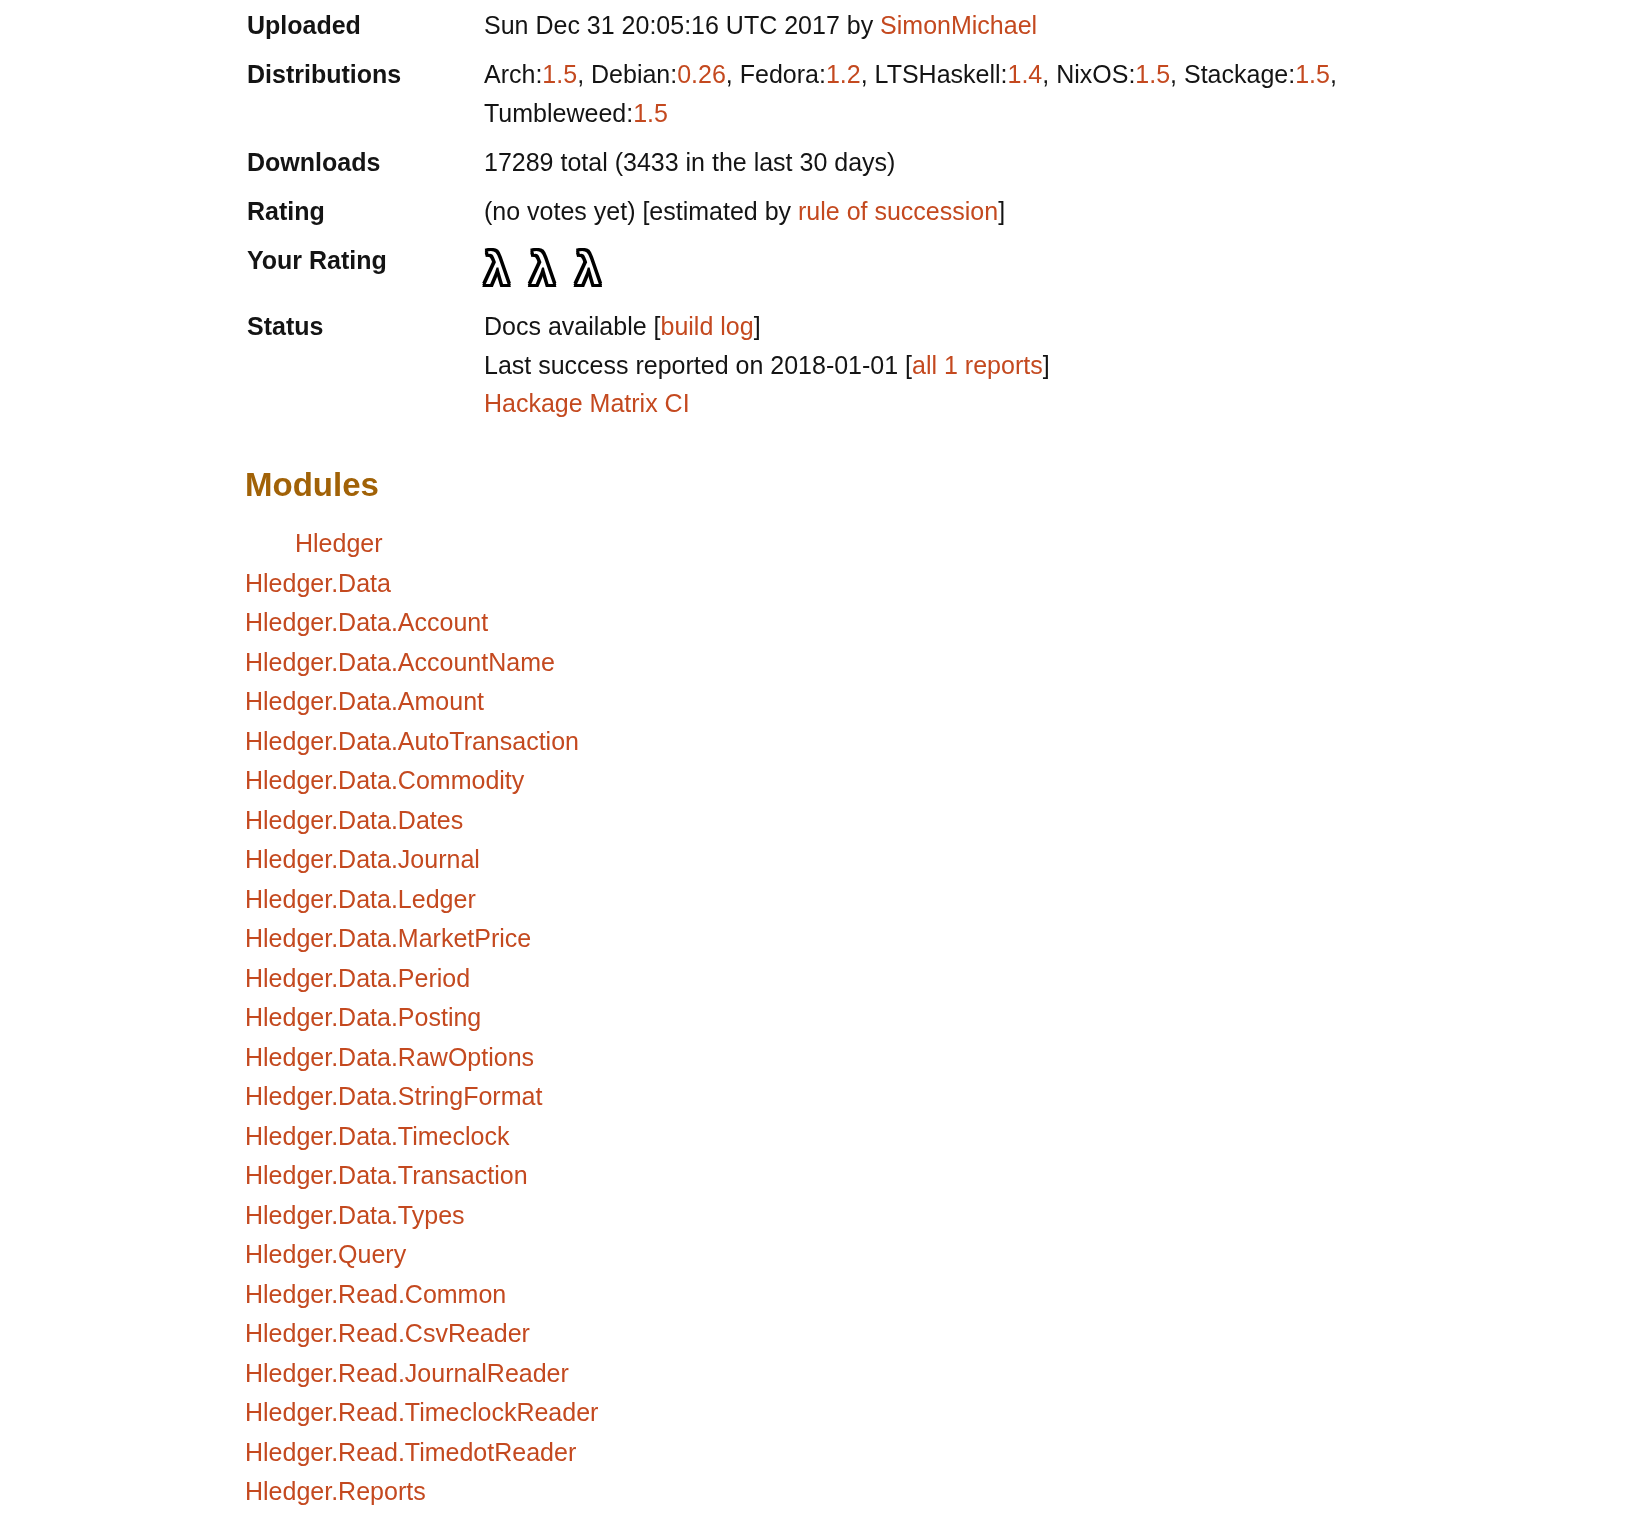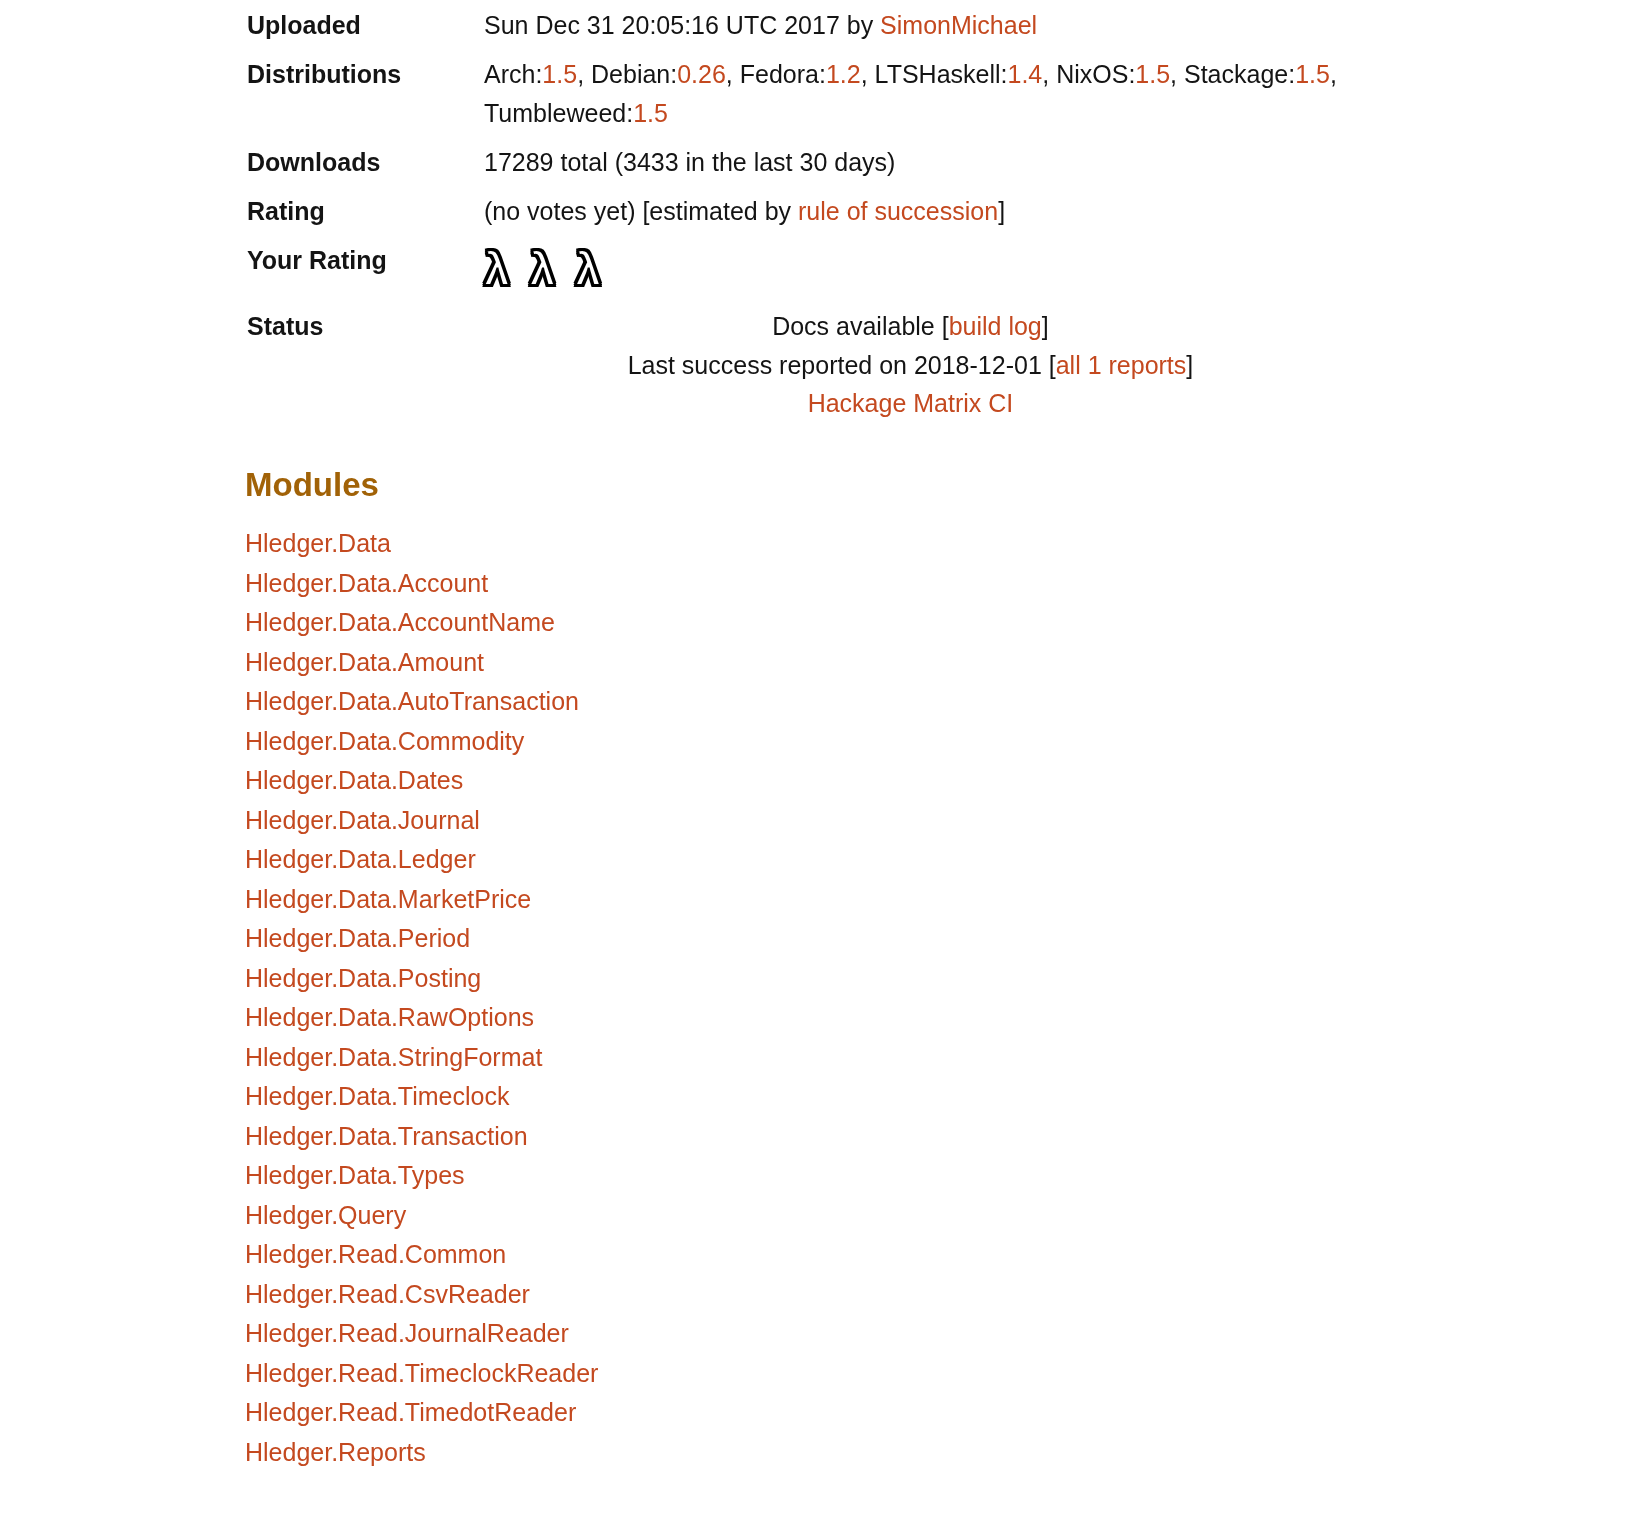--- a/index.html
+++ b/index.html
@@ -47,21 +47,21 @@
     color: #ffffff;
     margin-right: 20px;
     cursor: pointer;
     -webkit-text-stroke: 2px #000;
     text-shadow:
       -2px -2px 0 #000, 2px -2px 0 #000,
       -2px  2px 0 #000, 2px  2px 0 #000,
       -2px  0   0 #000, 2px  0   0 #000,
        0   -2px 0 #000, 0    2px 0 #000;
   }
-  .status-line { line-height: 38.7px; text-align: center; }
+  .status-line { line-height: 38.7px; }
   
   h2.modules-heading {
     font-size: 33px;
     line-height: 42px;
     font-weight: 700;
     color: #a16207;
     margin: 36px 0 0 0;
   }
   ul.module-list {
     list-style: none;
@@ -99,30 +99,31 @@
     <td><span>(no votes yet) [estimated by </span><a class="link">rule of succession</a><span>]</span></td>
   </tr>
   <tr>
     <th>Your Rating</th>
     <td class="stars-cell"><span class="lam">λ</span><span class="lam">λ</span><span class="lam">λ</span></td>
   </tr>
   <tr>
     <th>Status</th>
     <td>
       <div class="status-line"><span>Docs available [</span><a class="link">build log</a><span>]</span></div>
-      <div class="status-line"><span>Last success reported on 2018-12-01 [</span><a class="link">all 1 reports</a><span>]</span></div>
+      <div class="status-line"><span>Last success reported on 2018-01-01 [</span><a class="link">all 1 reports</a><span>]</span></div>
       <div class="status-line"><a class="link">Hackage Matrix CI</a></div>
     </td>
   </tr>
 </tbody>
   </table>
 
 <h2 class="modules-heading">Modules</h2>
 
 <ul class="module-list">
+  <li class="lvl1"><a class="link">Hledger</a></li>
   <li class="lvl2"><a class="link">Hledger.Data</a></li>
   <li class="lvl3"><a class="link">Hledger.Data.Account</a></li>
   <li class="lvl3"><a class="link">Hledger.Data.AccountName</a></li>
   <li class="lvl3"><a class="link">Hledger.Data.Amount</a></li>
   <li class="lvl3"><a class="link">Hledger.Data.AutoTransaction</a></li>
   <li class="lvl3"><a class="link">Hledger.Data.Commodity</a></li>
   <li class="lvl3"><a class="link">Hledger.Data.Dates</a></li>
   <li class="lvl3"><a class="link">Hledger.Data.Journal</a></li>
   <li class="lvl3"><a class="link">Hledger.Data.Ledger</a></li>
   <li class="lvl3"><a class="link">Hledger.Data.MarketPrice</a></li>

